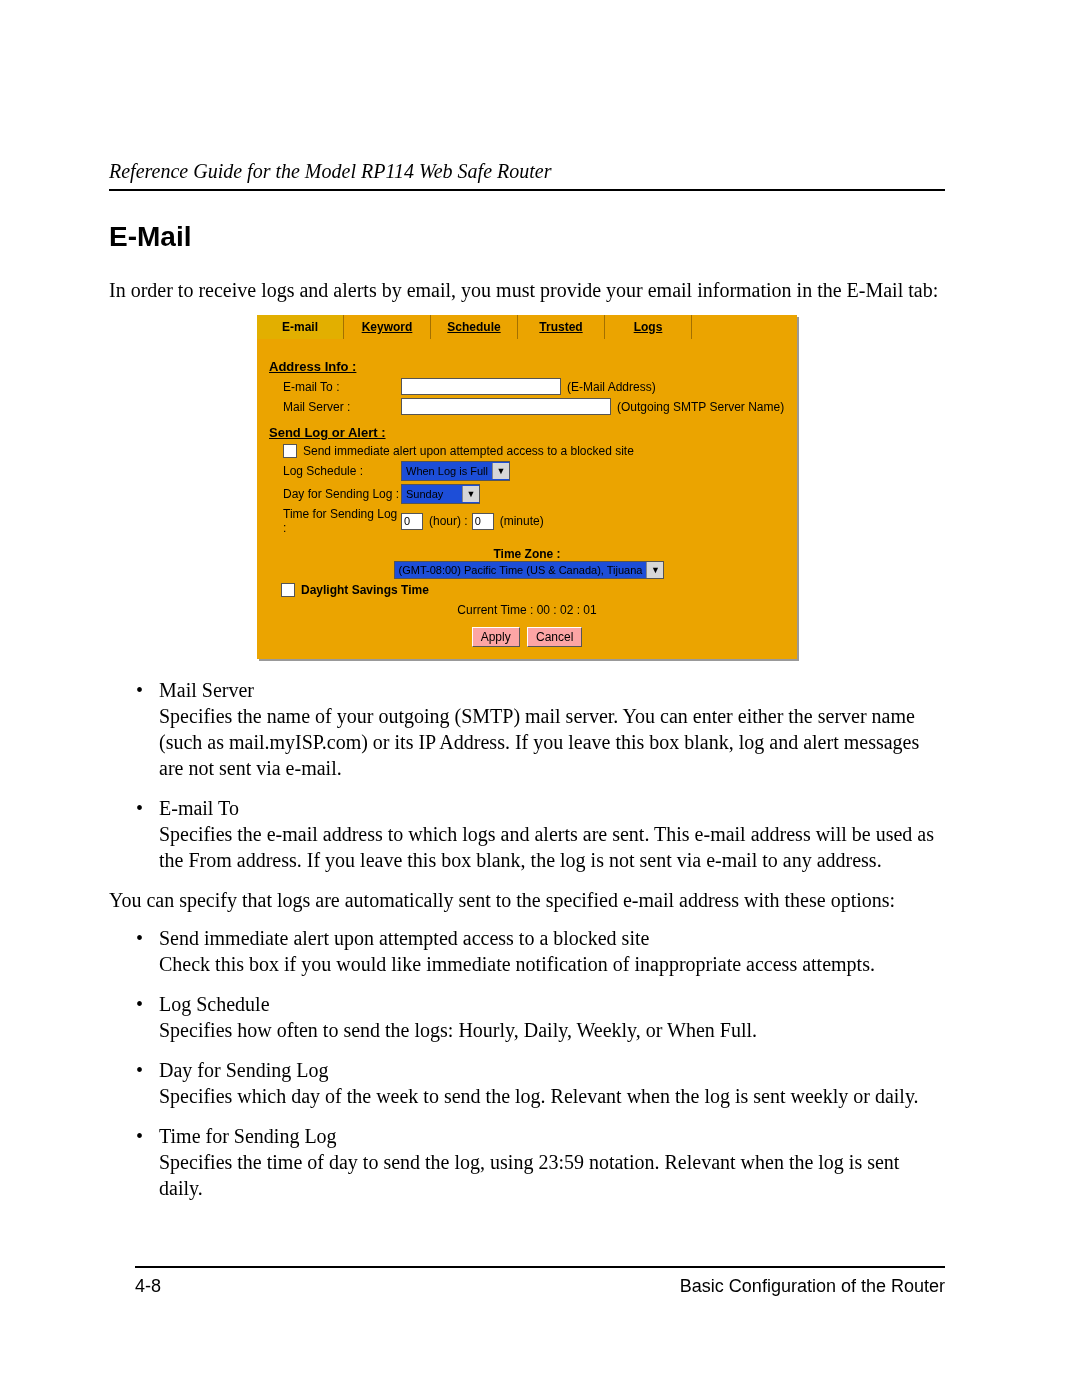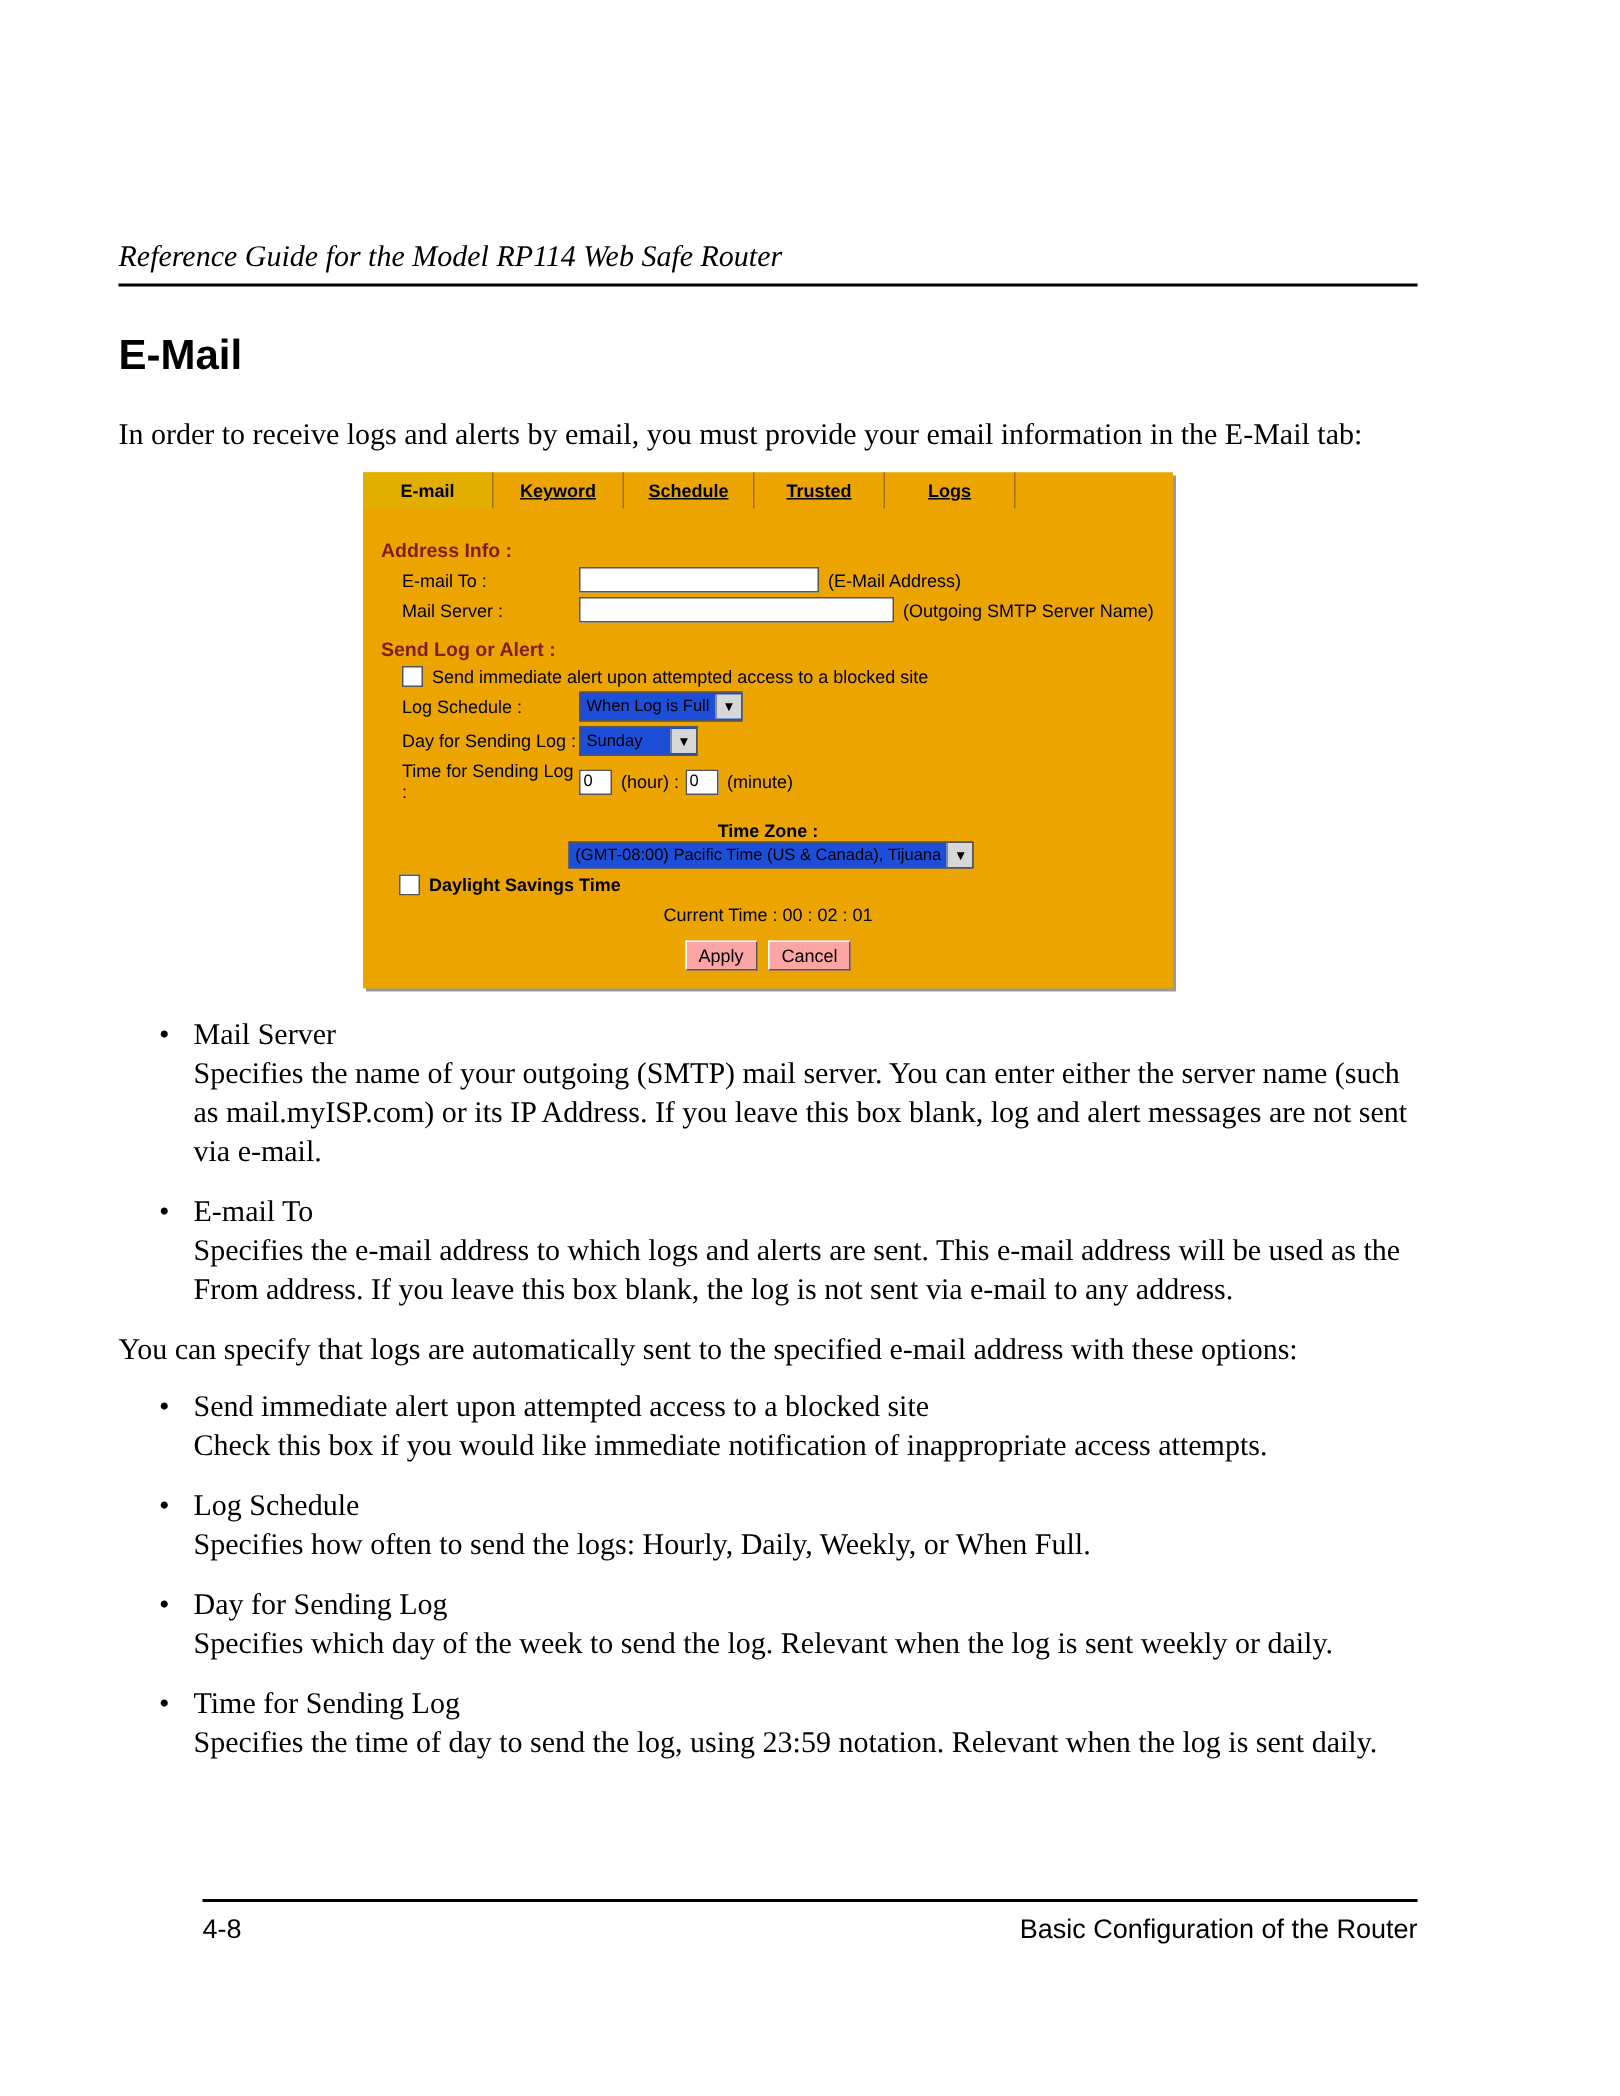--- a/index.html
+++ b/index.html
@@ -7,21 +7,21 @@
     padding: 0;
     background: #ffffff;
     font-family: "Times New Roman", Times, serif;
     color: #000;
   }
   .page {
     width: 1080px;
     height: 1397px;
     position: relative;
     box-sizing: border-box;
-    padding: 160px 135px 0 79px;
+    padding: 160px 135px 0 109px;
   }
   .running-header {
     font-style: italic;
     font-size: 20px;
     margin-bottom: 6px;
   }
   .rule {
     border-top: 2px solid #000;
     margin: 0 0 30px 0;
   }
@@ -66,21 +66,21 @@
     padding: 10px 12px 12px 12px;
     font-size: 12px;
     color: #000;
   }
   .group-title {
     font-weight: bold;
     color: #000;
     margin: 10px 0 4px 0;
     font-size: 13px;
   }
-  .group-title.red { color: #7f1d1d; }
+  .group-title.red { color: #000000; text-decoration: underline; }
   .row {
     display: flex;
     align-items: center;
     margin: 3px 0 3px 14px;
     font-size: 12px;
   }
   .row .lbl { width: 118px; }
   .row .field {
     font-family: Arial, sans-serif;
     font-size: 11px;

